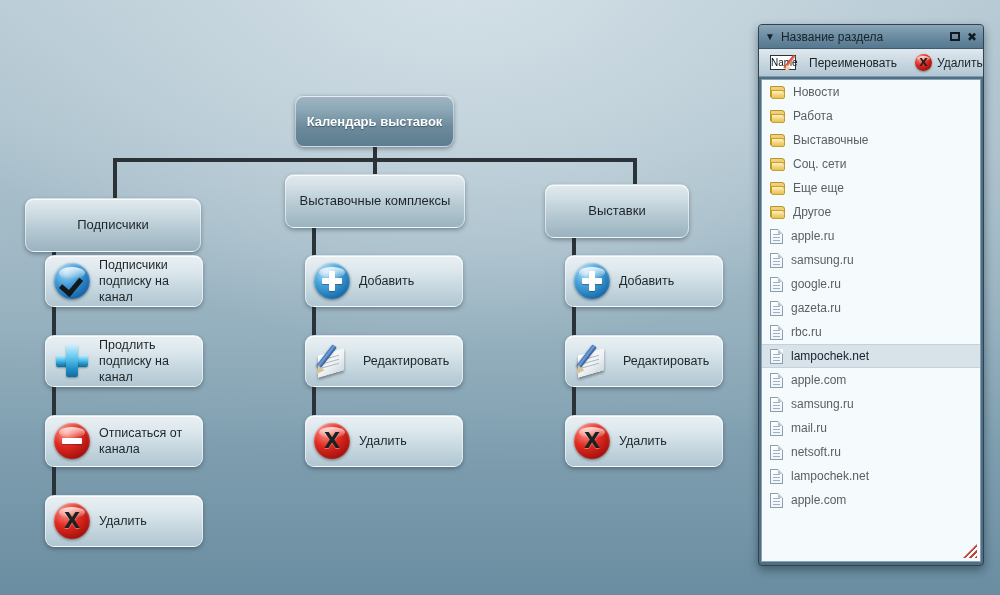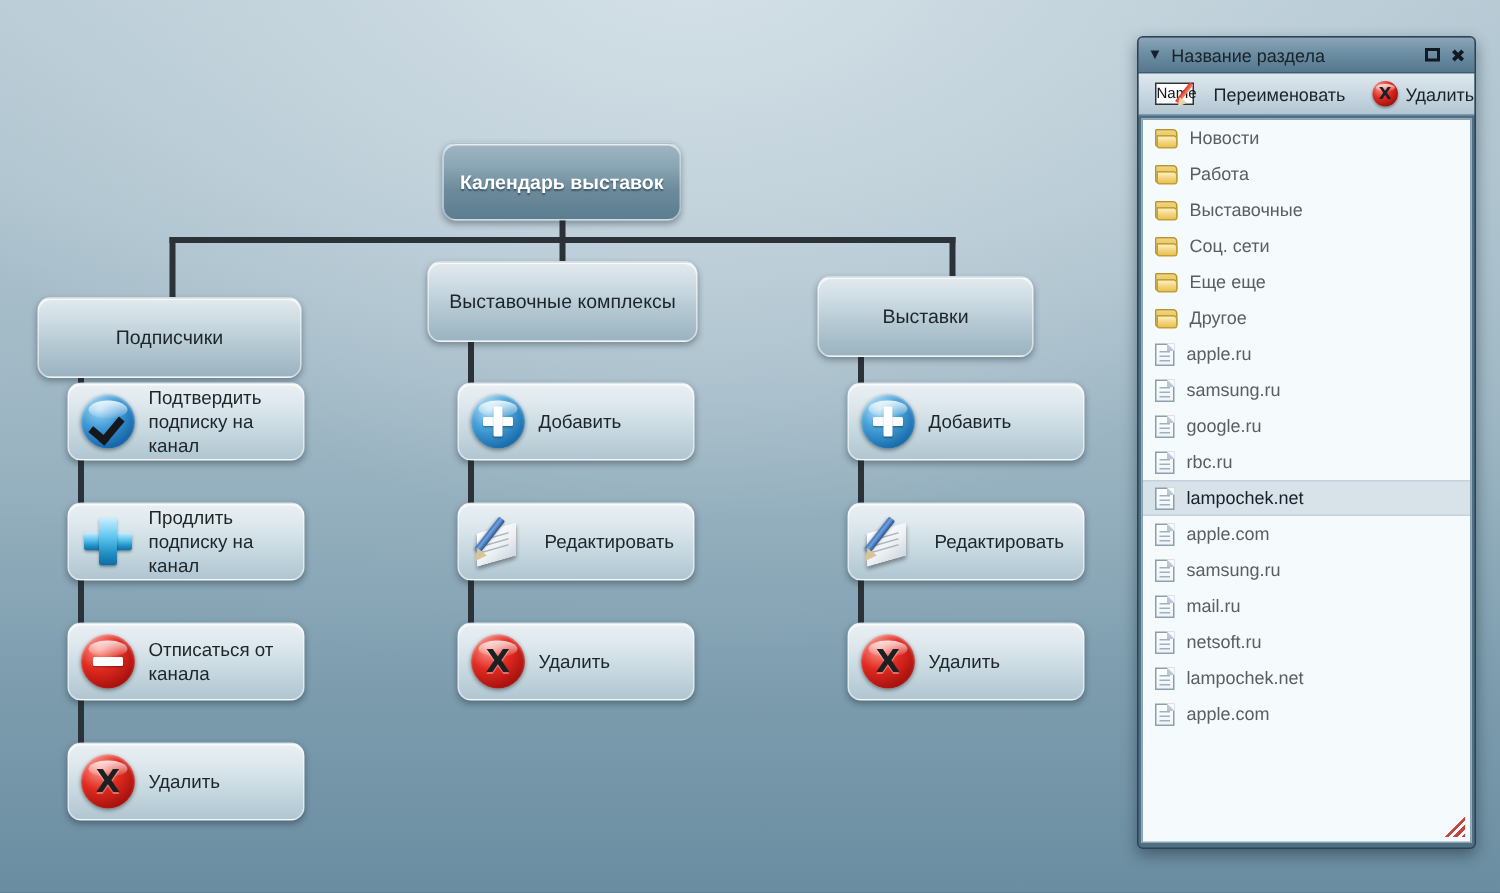--- a/index.html
+++ b/index.html
@@ -183,21 +183,21 @@
   </div>
   <div class="node branch" style="left:285px;top:174px;width:180px;height:54px;">
     <span class="lbl">Выставочные комплексы</span>
   </div>
   <div class="node branch" style="left:545px;top:184px;width:144px;height:54px;">
     <span class="lbl">Выставки</span>
   </div>
 
   <div class="node leaf" style="left:45px;top:255px;width:158px;height:52px;">
     <span class="ic ic-check"></span>
-    <span class="lbl">Подтвердить подписку на канал</span>
+    <span class="lbl">Подписчики подписку на канал</span>
   </div>
   <div class="node leaf" style="left:45px;top:335px;width:158px;height:52px;">
     <span class="ic ic-plusflat"></span>
     <span class="lbl">Продлить подписку на канал</span>
   </div>
   <div class="node leaf" style="left:45px;top:415px;width:158px;height:52px;">
     <span class="ic ic-minus"></span>
     <span class="lbl">Отписаться от канала</span>
   </div>
   <div class="node leaf" style="left:45px;top:495px;width:158px;height:52px;">
@@ -362,20 +362,29 @@
             </span>
             <span class="rl">google.ru</span>
           </div>
           <div class="row">
             <span class="ic-doc">
               <span class="c"></span>
               <i style="top:4px;width:7px"></i>
               <i style="top:7px;width:7px"></i>
               <i style="top:10px;width:7px"></i>
             </span>
+            <span class="rl">gazeta.ru</span>
+          </div>
+          <div class="row">
+            <span class="ic-doc">
+              <span class="c"></span>
+              <i style="top:4px;width:7px"></i>
+              <i style="top:7px;width:7px"></i>
+              <i style="top:10px;width:7px"></i>
+            </span>
             <span class="rl">rbc.ru</span>
           </div>
           <div class="row sel">
             <span class="ic-doc">
               <span class="c"></span>
               <i style="top:4px;width:7px"></i>
               <i style="top:7px;width:7px"></i>
               <i style="top:10px;width:7px"></i>
             </span>
             <span class="rl">lampochek.net</span>

